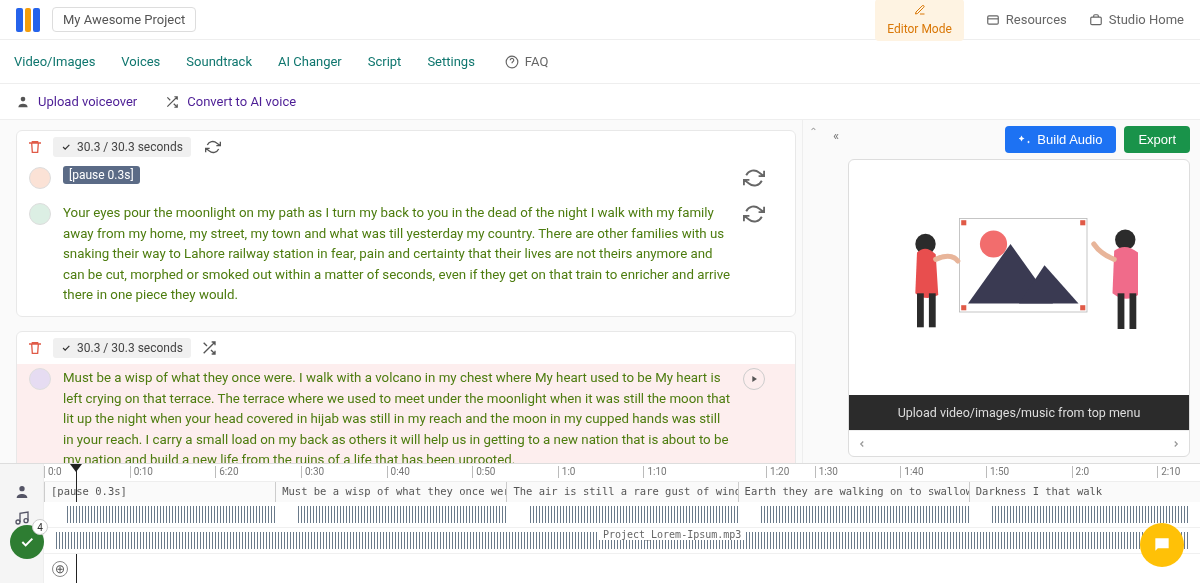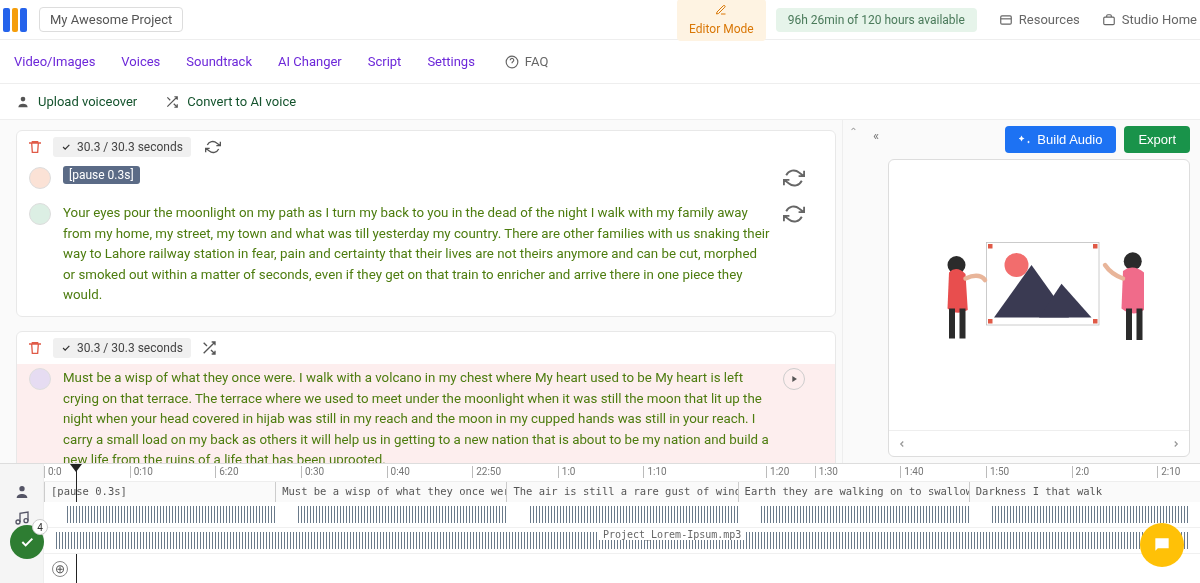--- a/index.html
+++ b/index.html
@@ -1,49 +1,49 @@
 <!DOCTYPE html>
 <html><head>
 <meta charset="utf-8">
 <style>
 * { box-sizing: border-box; margin: 0; padding: 0; }
 body { font-family: -apple-system, BlinkMacSystemFont, "Segoe UI", Roboto, sans-serif; font-size: 13px; color: #333; background: #fafafa; width: 1200px; height: 583px; overflow: hidden; position: relative; }
 
 
-.header { display: flex; align-items: center; padding: 8px 3px; background: #fff; border-bottom: 1px solid #eee; height: 40px; }
+.header { display: flex; align-items: center; padding: 8px 16px; background: #fff; border-bottom: 1px solid #eee; height: 40px; }
 .logo { width: 24px; height: 24px; display: flex; gap: 2px; align-items: stretch; margin-right: 12px; }
 .logo span { flex: 1; border-radius: 2px; }
 .logo span:nth-child(1){ background:#2563eb; } .logo span:nth-child(2){ background:#f59e0b; } .logo span:nth-child(3){ background:#2563eb; }
 .project-name { border:1px solid #ddd; border-radius:4px; padding:4px 10px; color:#555; background:#fff; }
 .header-spacer { flex:1; }
 .pill { display:inline-flex; align-items:center; gap:6px; padding:5px 12px; border-radius:4px; margin-left:10px; font-size:12px;flex-direction:column; }
 .pill-editor { background:#fef3e2; color:#d97706; }
 .pill-editor svg { width:12px; height:12px; }
 .pill-time { background:#e6f4ea; color:#4a7a5a; }
 .hdr-link { display:inline-flex; align-items:center; gap:6px; margin-left:22px; color:#666; font-size:13px; }
 .hdr-link svg { width:14px; height:14px; stroke:#666; }
 
 
 .tabs { display:flex; align-items:center; padding:0 12px; height:44px; background:#fff; border-bottom:1px solid #eee; gap:22px; }
-.tab { color:#6d28d9; padding:6px 2px; cursor:pointer; }
+.tab { color:#0f766e; padding:6px 2px; cursor:pointer; }
 .faq { display:flex; align-items:center; gap:6px; color:#666; margin-left:6px; }
 .faq svg{width:14px;height:14px;}
 
 
 .subtabs { display:flex; align-items:center; padding:8px 16px; background:#fff; border-bottom:1px solid #eee; gap:28px; height:36px;}
-.subtab { display:flex; align-items:center; gap:8px; color:#14532d; }
+.subtab { display:flex; align-items:center; gap:8px; color:#4c1d95; }
 .subtab svg{width:14px;height:14px;}
 
 
 .main { display:flex; height:343px; }
 .editor-pane { flex:1; overflow:auto; padding:10px 6px 10px 16px; position:relative; }
 .scroll-gutter { width:22px; border-left:1px solid #eee; display:flex; flex-direction:column; align-items:center; padding-top:6px; background:#fafafa;}
 .scroll-gutter span{font-size:10px;color:#999;}
 .collapse-btn { width:24px; display:flex; justify-content:center; padding-top:8px; color:#777;}
-.right-pane { width:312px; padding:6px 10px 6px 0; display:flex; flex-direction:column; }
+.right-pane { width:352px; padding:6px 10px 6px 0; display:flex; flex-direction:column; }
 
 
 .block { background:#fff; border:1px solid #e8e8e8; border-radius:6px; margin-bottom:14px; overflow:hidden; }
 .block-head { display:flex; align-items:center; gap:10px; padding:6px 10px; }
 .trash { width:16px; height:16px; color:#e05a47; }
 .dur-pill { background:#f0f0f0; border-radius:3px; padding:3px 8px; font-size:12px; color:#444; display:inline-flex; align-items:center; gap:6px;}
 .dur-pill svg{width:10px;height:10px;}
 .refresh-sm{ width:16px; height:16px; color:#555; margin-left:4px;}
 .shuffle{ width:16px; height:16px; color:#555;}
 .row { display:flex; align-items:flex-start; gap:12px; padding:4px 12px 10px 12px; }
@@ -102,21 +102,20 @@
       <span></span>
     </div>
   <div class="project-name">My Awesome Project</div>
   <div class="header-spacer"></div>
   <div class="pill pill-editor">
     <svg viewBox="0 0 24 24" fill="none" stroke="#d97706" stroke-width="2">
         <path d="M12 20h9M16.5 3.5a2.1 2.1 0 113 3L7 19l-4 1 1-4z"></path>
       </svg>
     <span>Editor Mode</span>
   </div>
-  <div class="pill pill-time">96h 26min of 120 hours available</div>
   <div class="hdr-link">
     <svg viewBox="0 0 24 24" fill="none" stroke-width="2">
         <rect x="3" y="5" width="18" height="14" rx="2"></rect>
         <path d="M3 10h18"></path>
       </svg>
     <span>Resources</span>
   </div>
   <div class="hdr-link">
     <svg viewBox="0 0 24 24" fill="none" stroke-width="2">
         <rect x="3" y="7" width="18" height="13" rx="2"></rect>
@@ -254,20 +253,21 @@
           <rect x="60" y="118" width="8" height="40" fill="#2b2b2b"></rect>
             <rect x="74" y="118" width="8" height="40" fill="#2b2b2b"></rect>
           <path d="M82 78 Q100 70 108 80" stroke="#e8b59a" stroke-width="6" fill="none" stroke-linecap="round"></path>
           <circle cx="305" cy="55" r="12" fill="#2b2b2b"></circle>
           <path d="M292 68 Q305 58 320 70 L320 120 Q305 130 290 118 Z" fill="#f06b8a"></path>
           <rect x="296" y="118" width="8" height="42" fill="#2b2b2b"></rect>
             <rect x="310" y="118" width="8" height="42" fill="#2b2b2b"></rect>
           <path d="M292 78 Q276 72 268 60" stroke="#e8b59a" stroke-width="6" fill="none" stroke-linecap="round"></path>
         </svg>
       </div>
+      <div class="upload-bar">Upload video/images/music from top menu</div>
       <div class="preview-foot">
         <svg viewBox="0 0 24 24" fill="none" stroke="#999" stroke-width="3">
             <path d="M15 18l-6-6 6-6"></path>
           </svg>
         <svg viewBox="0 0 24 24" fill="none" stroke="#999" stroke-width="3">
             <path d="M9 18l6-6-6-6"></path>
           </svg>
       </div>
     </div>
   </div>
@@ -285,21 +285,21 @@
         <circle cx="18" cy="16" r="3"></circle>
       </svg>
   </div>
   <div class="tl-body">
     <div class="ruler" id="ruler">
         <div class="tick" style="left: 0%; text-align: center;">0:0</div>
         <div class="tick" style="left: 7.40741%;">0:10</div>
         <div class="tick" style="left: 14.8148%;">6:20</div>
         <div class="tick" style="left: 22.2222%;">0:30</div>
         <div class="tick" style="left: 29.6296%;">0:40</div>
-        <div class="tick" style="left: 37.037%;">22:50</div>
+        <div class="tick" style="left: 37.037%;">0:50</div>
         <div class="tick" style="left: 44.4444%;">1:0</div>
         <div class="tick" style="left: 51.8519%;">1:10</div>
         <div class="tick" style="left: 59.2593%; margin-left: 37px;">1:20</div>
         <div class="tick" style="left: 66.6667%;">1:30</div>
         <div class="tick" style="left: 74.0741%;">1:40</div>
         <div class="tick" style="left: 81.4815%;">1:50</div>
         <div class="tick" style="left: 88.8889%;">2:0</div>
         <div class="tick" style="left: 96.2963%;">2:10</div>
       </div>
     <div class="playhead"></div>

